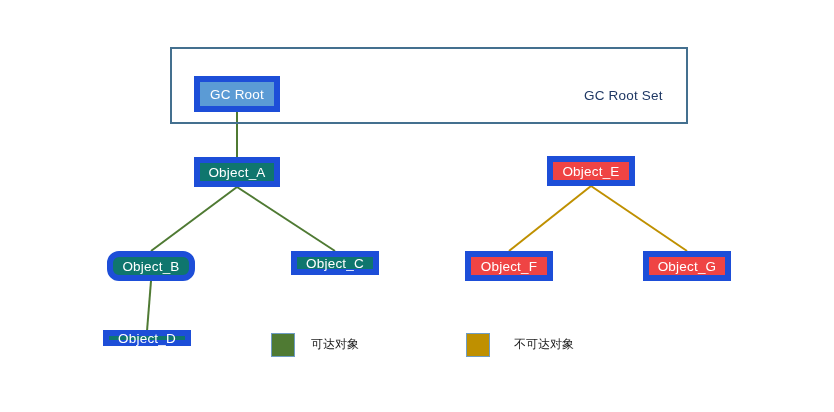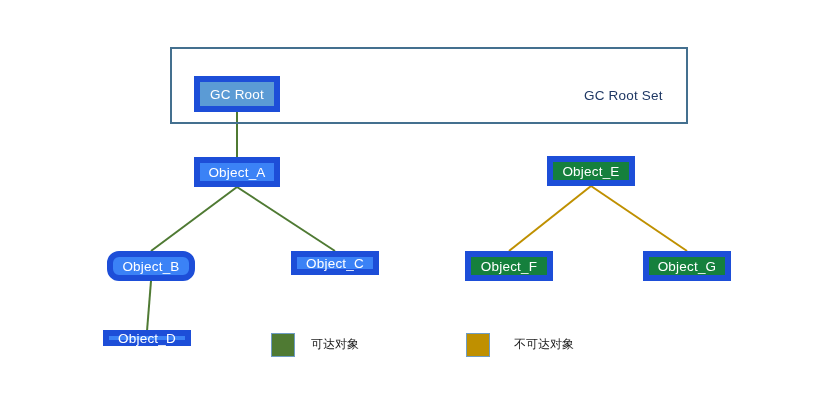--- a/index.html
+++ b/index.html
@@ -51,22 +51,22 @@
     border: 6px solid #1d4ed8;
     color: #FFFFFF;
     font-size: 13.5px;
     display: flex;
     align-items: center;
     justify-content: center;
     letter-spacing: 0.2px;
     white-space: nowrap;
   }
   .node.root  { background: #5B9BD5; }
-  .node.green { background: #3b82f6; justify-content: center; }
-  .node.gold  { background: #15803d; }
+  .node.green { background: #0f766e; justify-content: center; }
+  .node.gold  { background: #ef4444; }
 
   .legend-swatch {
     position: absolute;
     width: 24px;
     height: 24px;
     box-sizing: border-box;
     border: 1px solid #6E9CC4;
   }
   .legend-swatch.green { background: #4F7A33; }
   .legend-swatch.gold  { background: #BF9000; }

